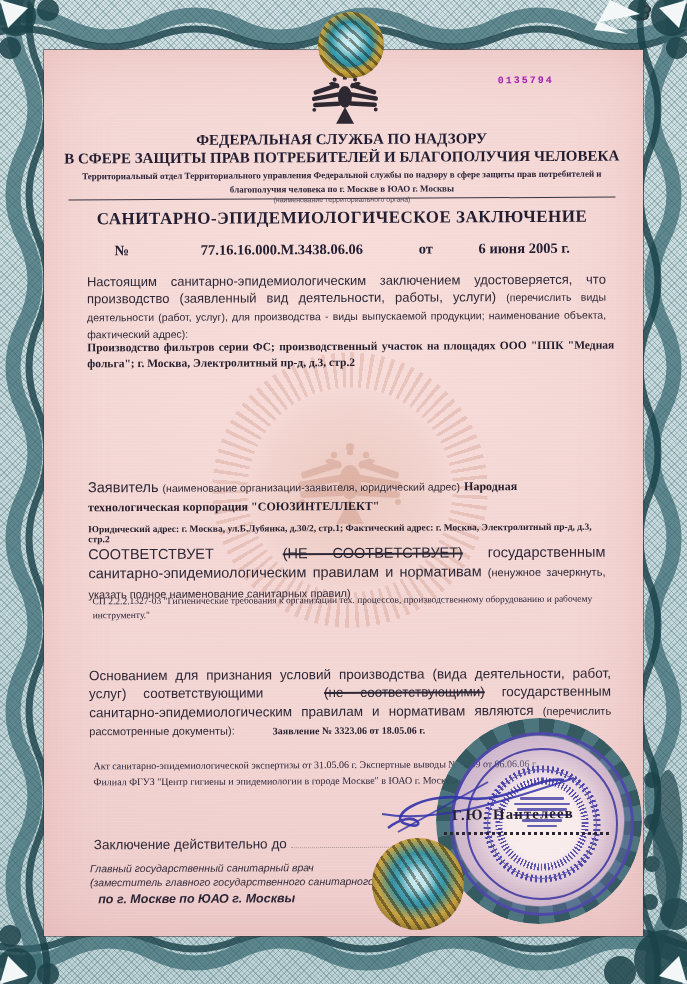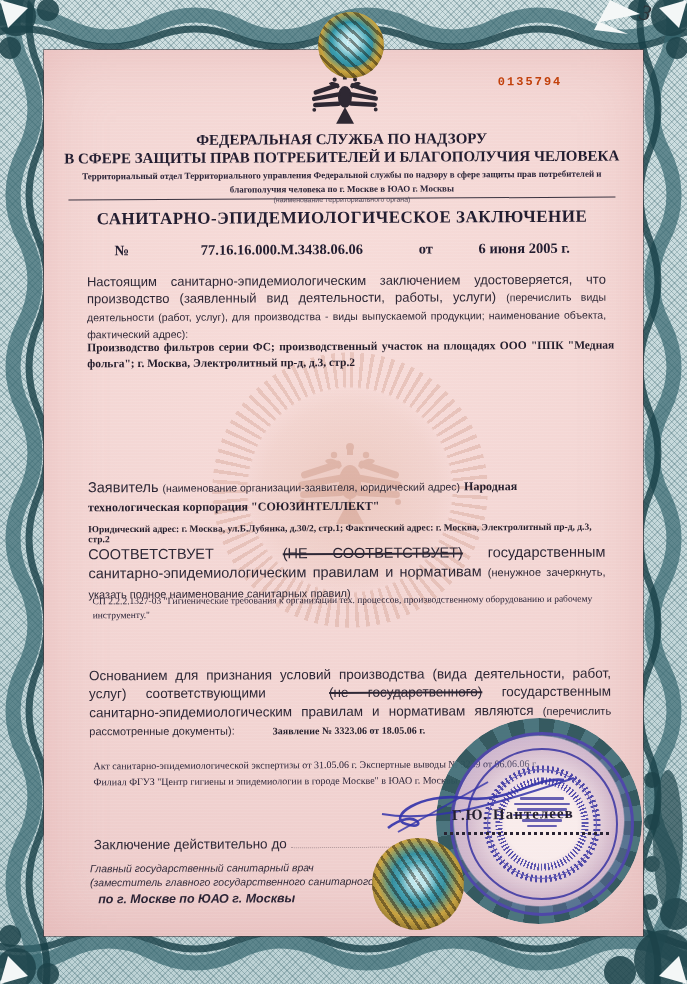--- a/index.html
+++ b/index.html
@@ -27,21 +27,21 @@
     background:radial-gradient(circle, rgba(222,178,160,.40), rgba(222,178,160,.15) 60%, transparent 75%);
     display:flex;align-items:center;justify-content:center;}
   .rosette-core svg{opacity:.28;}
   
   .content{position:absolute;inset:0;z-index:5;color:#2e2836;transform:rotate(-0.3deg);}
   .abs{position:absolute;}
   .serif{font-family:"Liberation Serif",serif;}
   .center{text-align:center;}
   .just{text-align:justify;}
   .serial{left:500px;top:76px;font-family:"Liberation Mono",monospace;font-weight:bold;
-          font-size:12px;letter-spacing:2px;color:#c2410c;}
+          font-size:10px;letter-spacing:2px;color:#a21caf;}
   .pagenum{position:absolute;right:36px;top:0px;z-index:11;font-family:"Liberation Serif",serif;
            font-style:italic;font-size:22px;color:#2b3338;transform:rotate(14deg);}
   .h-agency{left:48px;top:131px;width:591px;font-size:15px;font-weight:bold;color:#221d30;
             font-family:"Liberation Serif",serif;line-height:1.18;}
   .h-terr{left:70px;top:169px;width:547px;font-size:9px;font-weight:bold;color:#2a2438;
           font-family:"Liberation Serif",serif;line-height:1.55;border-bottom:1px solid #3a3340;padding-bottom:1px;}
   .h-cap{left:70px;top:196px;width:547px;font-size:7px;color:#4a4456;}
   .doc-title{left:48px;top:208px;width:591px;font-size:17px;font-weight:bold;color:#221d30;
              font-family:"Liberation Serif",serif;letter-spacing:.5px;}
   .numrow{left:48px;top:241px;width:591px;font-size:14.5px;font-weight:bold;color:#221d30;
@@ -247,21 +247,21 @@
       <span>СООТВЕТСТВУЕТ</span>
       <span class="strike">(НЕ  СООТВЕТСТВУЕТ)</span>
       <span>государственным санитарно-эпидемиологическим правилам и нормативам</span>
       <span class="small-note">(ненужное зачеркнуть, указать полное наименование санитарных правил)</span>
     </div>
 
     <div class="abs rules serif">СП 2.2.2.1327-03 "Гигиенические требования к организации тех. процессов, производственному оборудованию и рабочему инструменту."</div>
 
     <div class="abs basis just">
       <span>Основанием для признания условий производства (вида деятельности, работ, услуг) соответствующими</span>
-      <span class="strike">(не государственного)</span>
+      <span class="strike">(не соответствующими)</span>
       <span>государственным санитарно-эпидемиологическим правилам и нормативам являются</span>
       <span class="small-note">(перечислить рассмотренные документы):</span>
       <span class="fill-value">Заявление № 3323.06 от 18.05.06 г.</span>
     </div>
 
     <div class="abs akt serif">Акт санитарно-эпидемиологической экспертизы от 31.05.06 г. Экспертные выводы № 3239 от 06.06.06 г. Филиал ФГУЗ "Центр гигиены и эпидемиологии в городе Москве" в ЮАО г. Москвы</div>
 
     <div class="abs valid">
       <span>Заключение действительно до</span>
       <span class="sline"></span>

